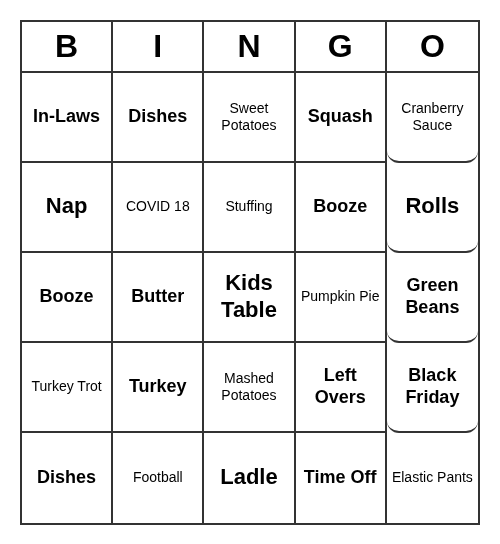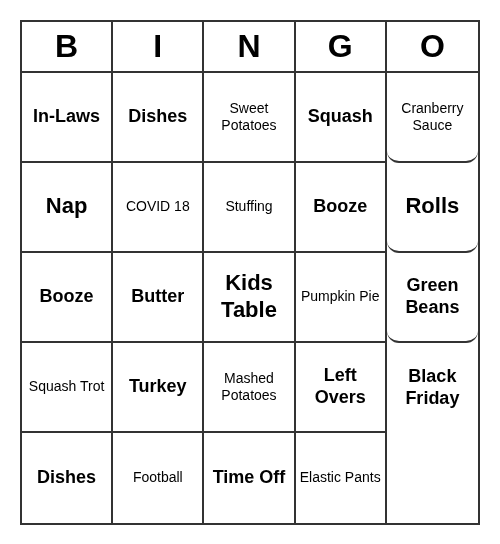--- a/index.html
+++ b/index.html
@@ -88,23 +88,24 @@
       <div class="bingo-cell large-text">Nap</div>
       <div class="bingo-cell">COVID 18</div>
       <div class="bingo-cell">Stuffing</div>
       <div class="bingo-cell medium-text">Booze</div>
       <div class="bingo-cell large-text">Rolls</div>
       <div class="bingo-cell medium-text">Booze</div>
       <div class="bingo-cell medium-text">Butter</div>
       <div class="bingo-cell large-text">Kids Table</div>
       <div class="bingo-cell">Pumpkin Pie</div>
       <div class="bingo-cell medium-text">Green Beans</div>
-      <div class="bingo-cell">Squash Trot</div>
+      <div class="bingo-cell">Turkey Trot</div>
       <div class="bingo-cell medium-text">Turkey</div>
       <div class="bingo-cell">Mashed Potatoes</div>
       <div class="bingo-cell medium-text">Left Overs</div>
       <div class="bingo-cell medium-text">Black Friday</div>
       <div class="bingo-cell medium-text">Dishes</div>
       <div class="bingo-cell">Football</div>
+      <div class="bingo-cell large-text">Ladle</div>
       <div class="bingo-cell medium-text">Time Off</div>
       <div class="bingo-cell">Elastic Pants</div>
     </div>
 </div>
 
 </body></html>

